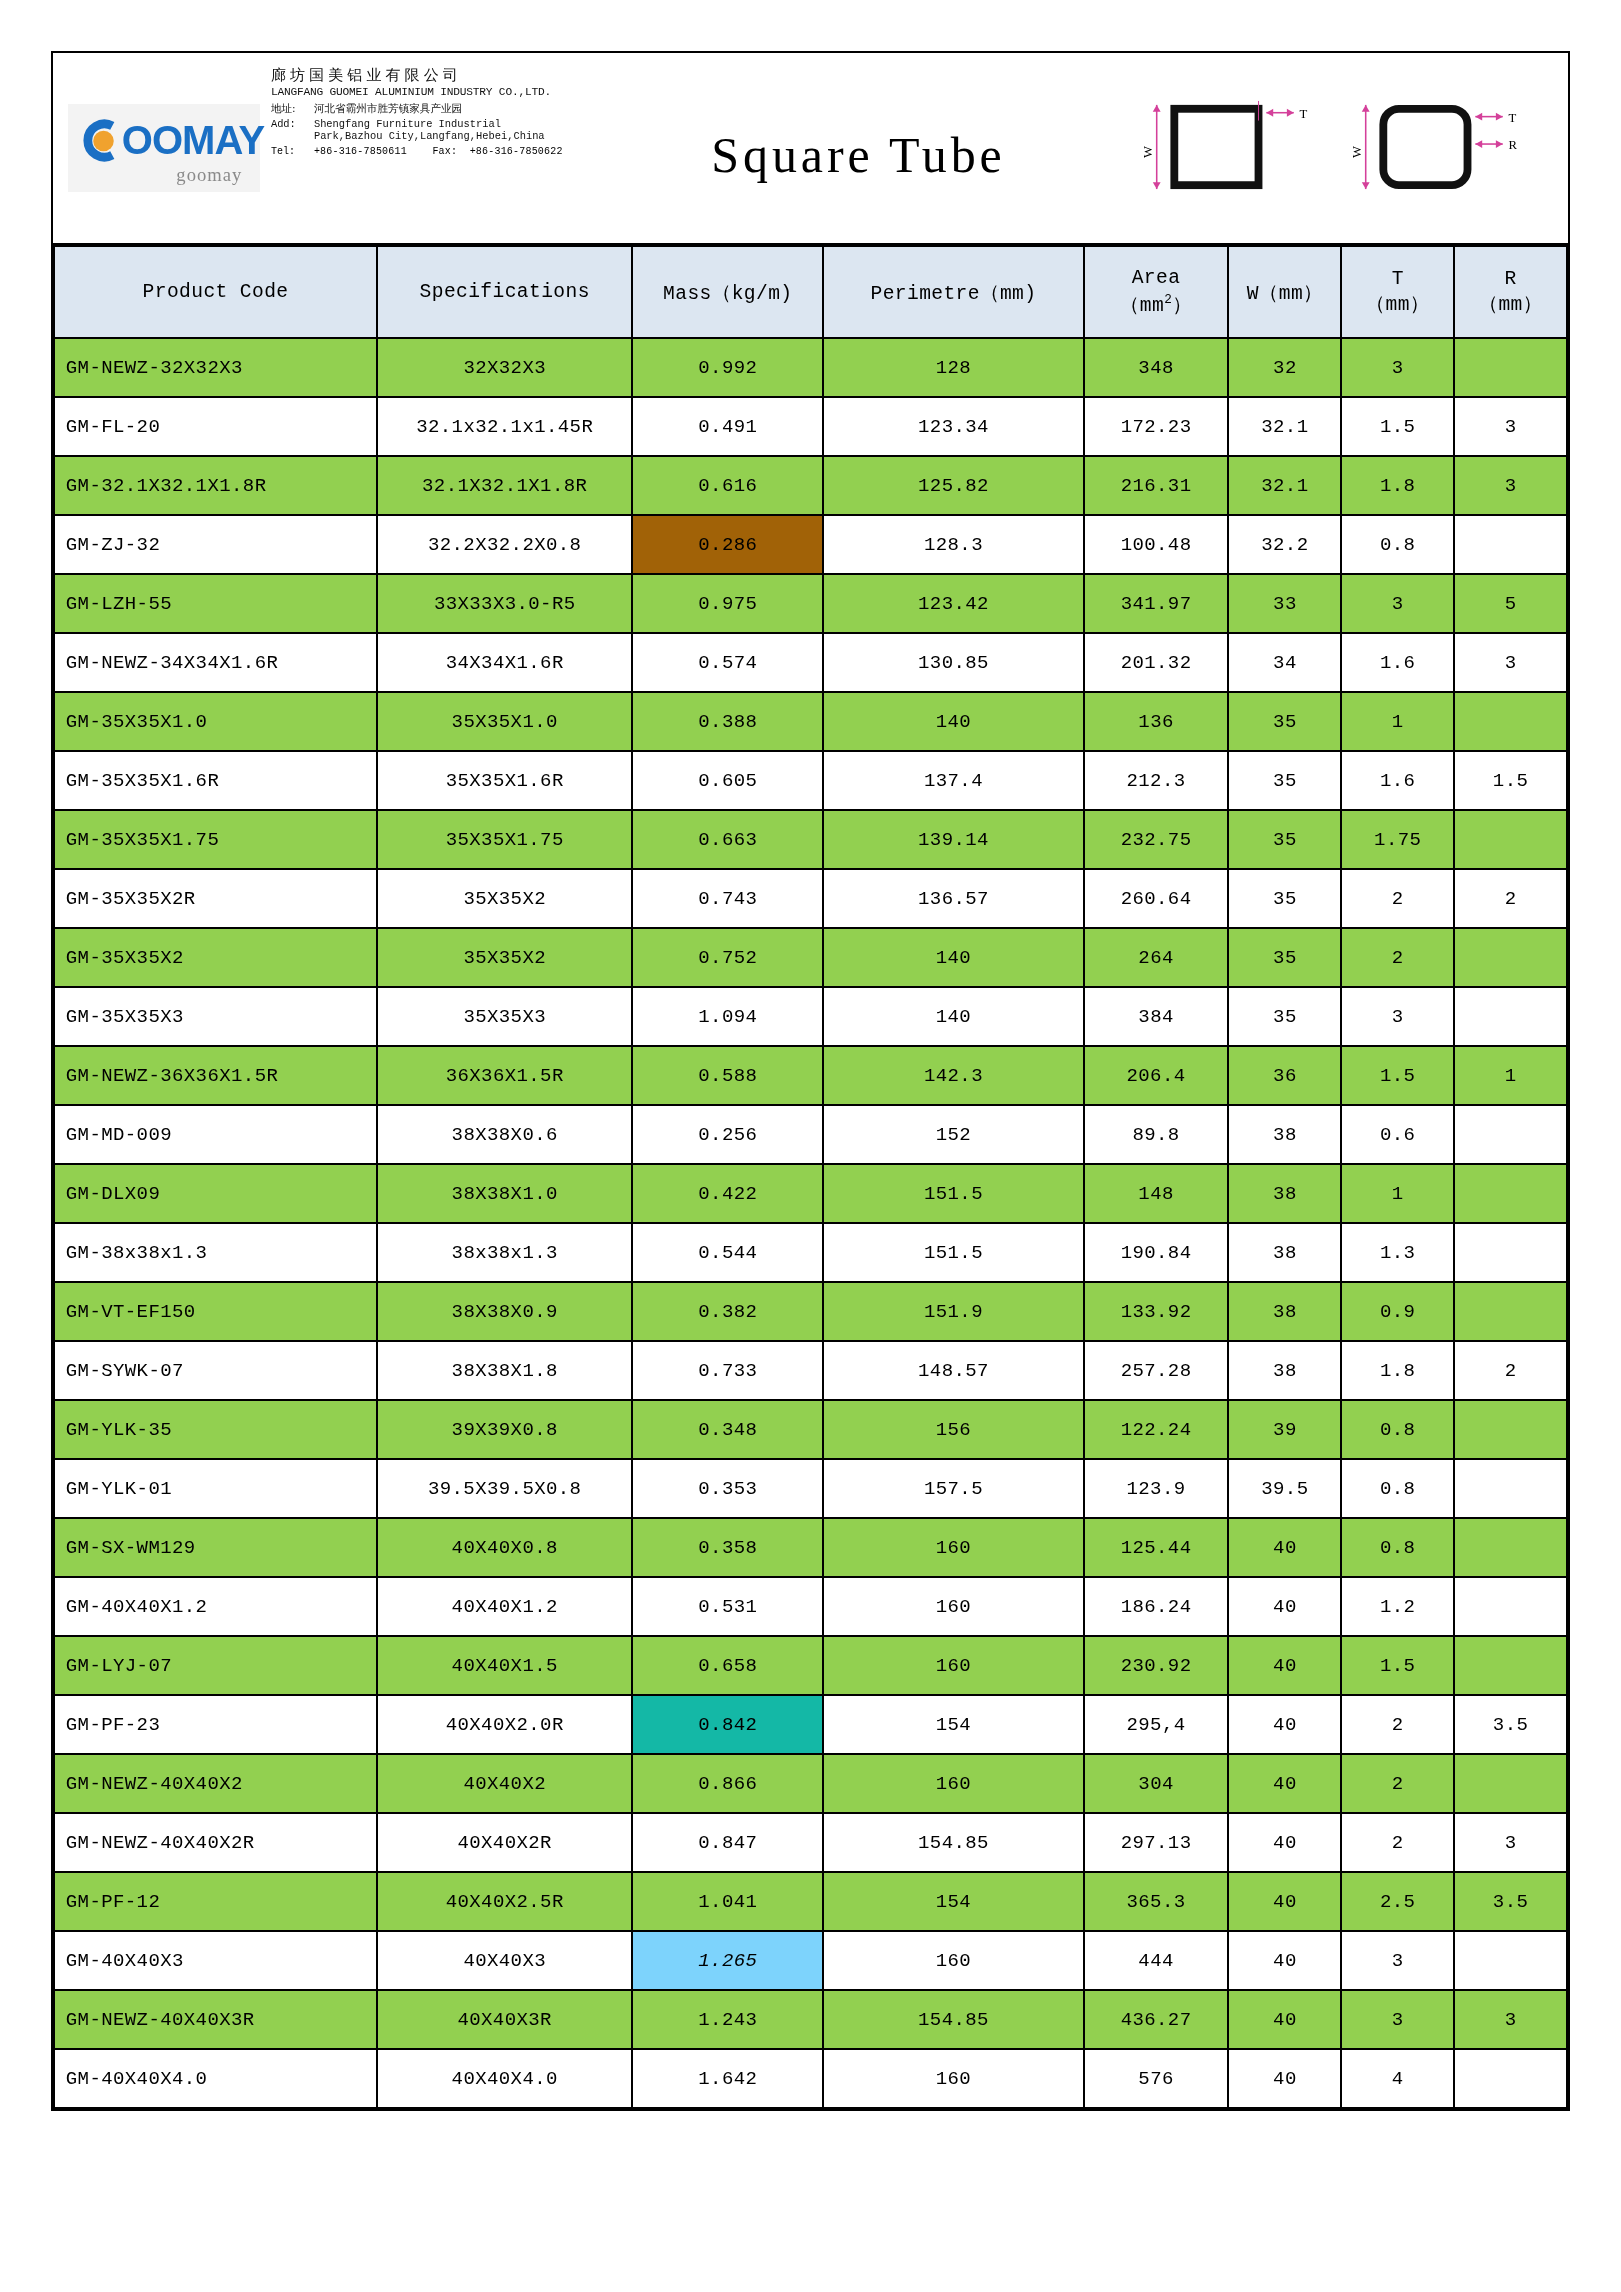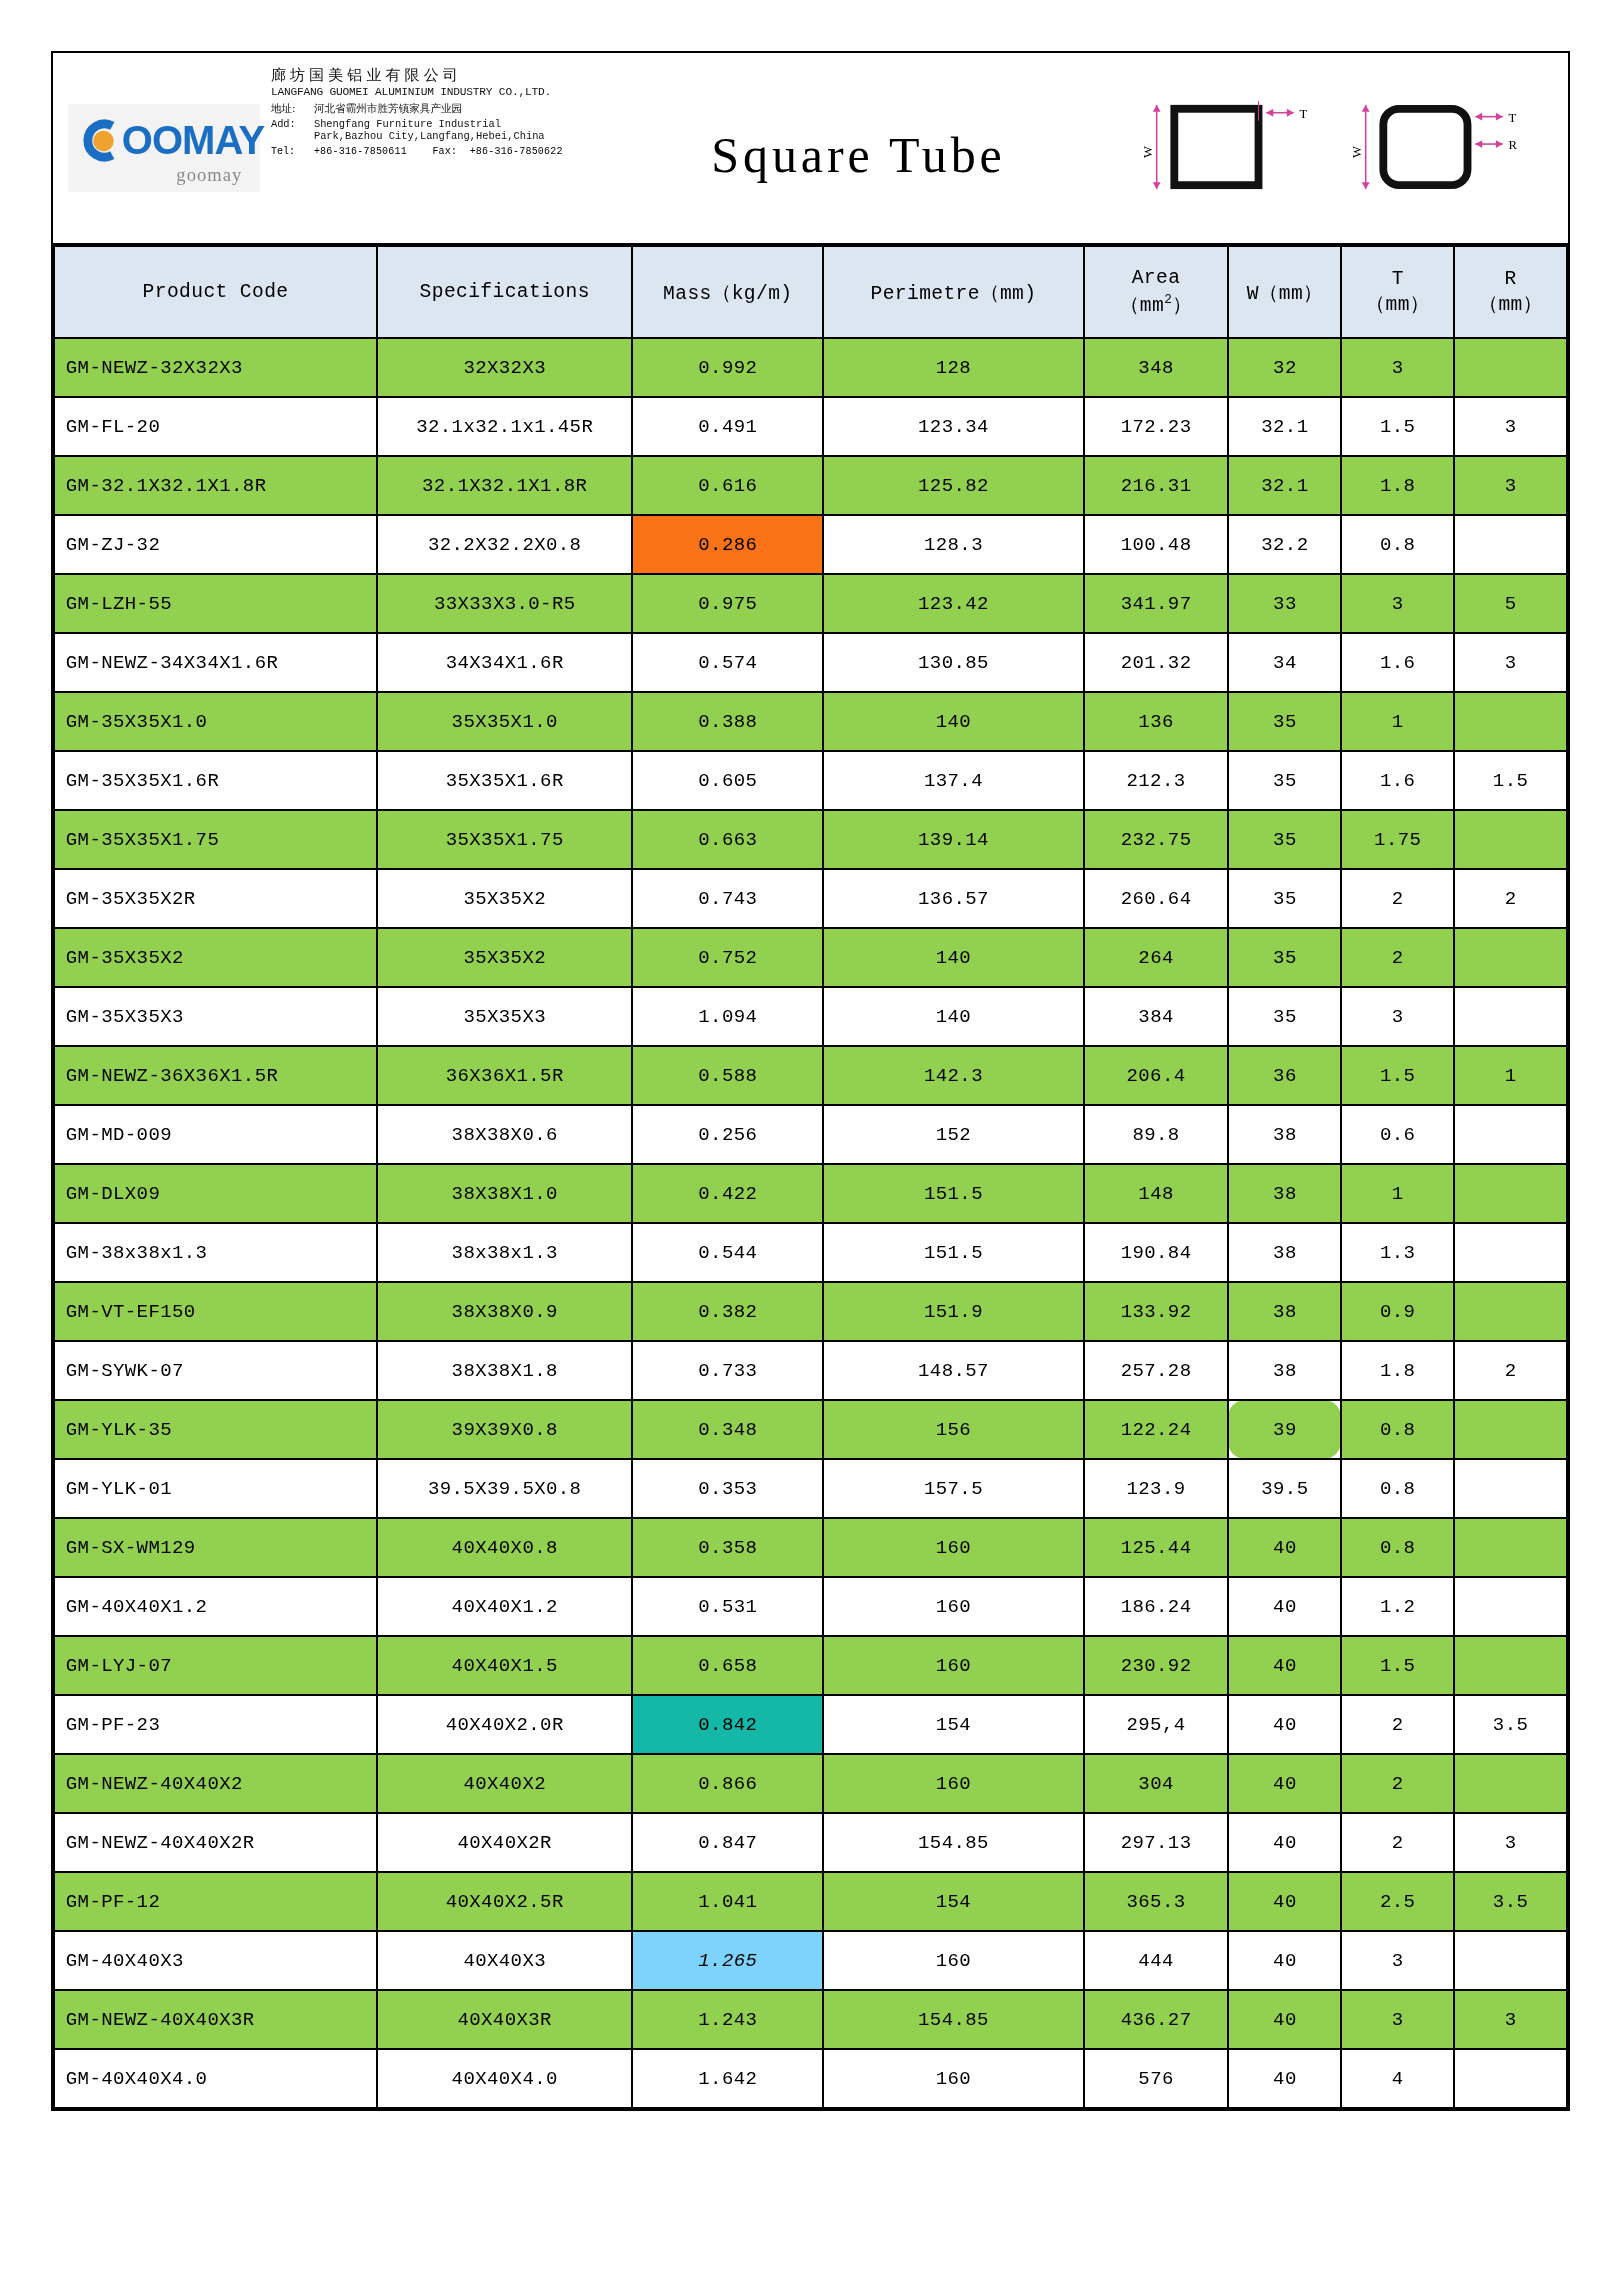--- a/index.html
+++ b/index.html
@@ -319,21 +319,21 @@
             <td style="background: rgb(146, 208, 80);">0.616</td>
             <td style="background: rgb(146, 208, 80);">125.82</td>
             <td style="background: rgb(146, 208, 80);">216.31</td>
             <td style="background: rgb(146, 208, 80);">32.1</td>
             <td style="background: rgb(146, 208, 80);">1.8</td>
             <td style="background: rgb(146, 208, 80);">3</td>
           </tr>
           <tr class="white">
             <td class="code" style="background: rgb(255, 255, 255);">GM-ZJ-32</td>
             <td style="background: rgb(255, 255, 255);">32.2X32.2X0.8</td>
-            <td style="background: #f97316;">0.286</td>
+            <td style="background: #a16207;">0.286</td>
             <td style="background: rgb(255, 255, 255);">128.3</td>
             <td style="background: rgb(255, 255, 255);">100.48</td>
             <td style="background: rgb(255, 255, 255);">32.2</td>
             <td style="background: rgb(255, 255, 255);">0.8</td>
             <td style="background: rgb(255, 255, 255);"></td>
           </tr>
           <tr class="green">
             <td class="code" style="background: rgb(146, 208, 80);">GM-LZH-55</td>
             <td style="background: rgb(146, 208, 80);">33X33X3.0-R5</td>
             <td style="background: rgb(146, 208, 80);">0.975</td>
@@ -472,21 +472,21 @@
             <td style="background: rgb(255, 255, 255);">38</td>
             <td style="background: rgb(255, 255, 255);">1.8</td>
             <td style="background: rgb(255, 255, 255);">2</td>
           </tr>
           <tr class="green">
             <td class="code" style="background: rgb(146, 208, 80);">GM-YLK-35</td>
             <td style="background: rgb(146, 208, 80);">39X39X0.8</td>
             <td style="background: rgb(146, 208, 80);">0.348</td>
             <td style="background: rgb(146, 208, 80);">156</td>
             <td style="background: rgb(146, 208, 80);">122.24</td>
-            <td style="background: rgb(146, 208, 80); border-radius: 17px;">39</td>
+            <td style="background: rgb(146, 208, 80);">39</td>
             <td style="background: rgb(146, 208, 80);">0.8</td>
             <td style="background: rgb(146, 208, 80);"></td>
           </tr>
           <tr class="white">
             <td class="code" style="background: rgb(255, 255, 255);">GM-YLK-01</td>
             <td style="background: rgb(255, 255, 255);">39.5X39.5X0.8</td>
             <td style="background: rgb(255, 255, 255);">0.353</td>
             <td style="background: rgb(255, 255, 255);">157.5</td>
             <td style="background: rgb(255, 255, 255);">123.9</td>
             <td style="background: rgb(255, 255, 255);">39.5</td>

